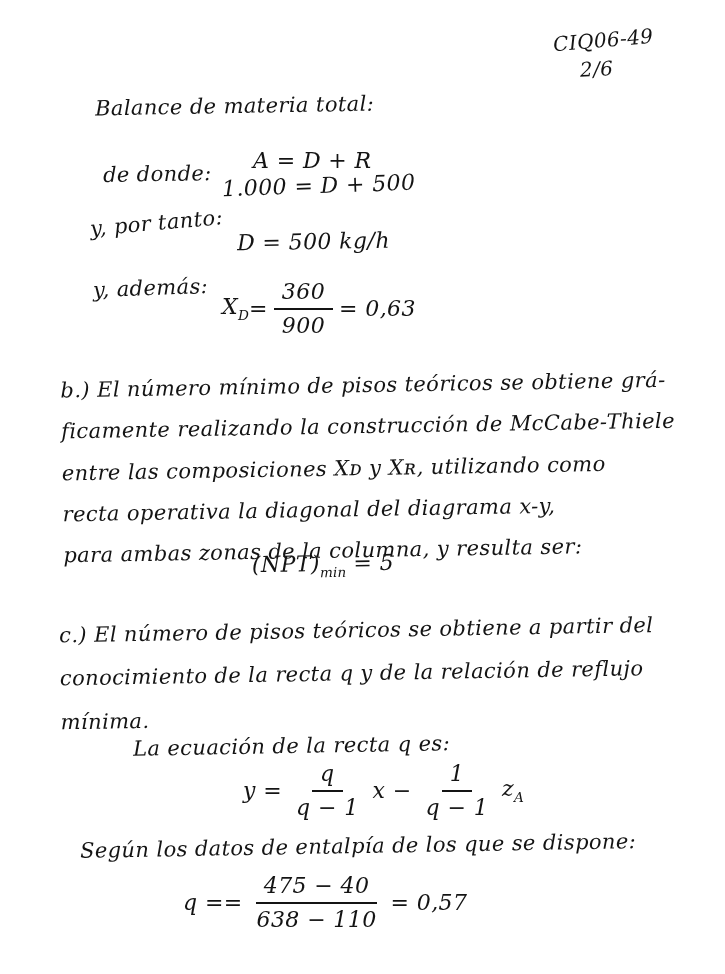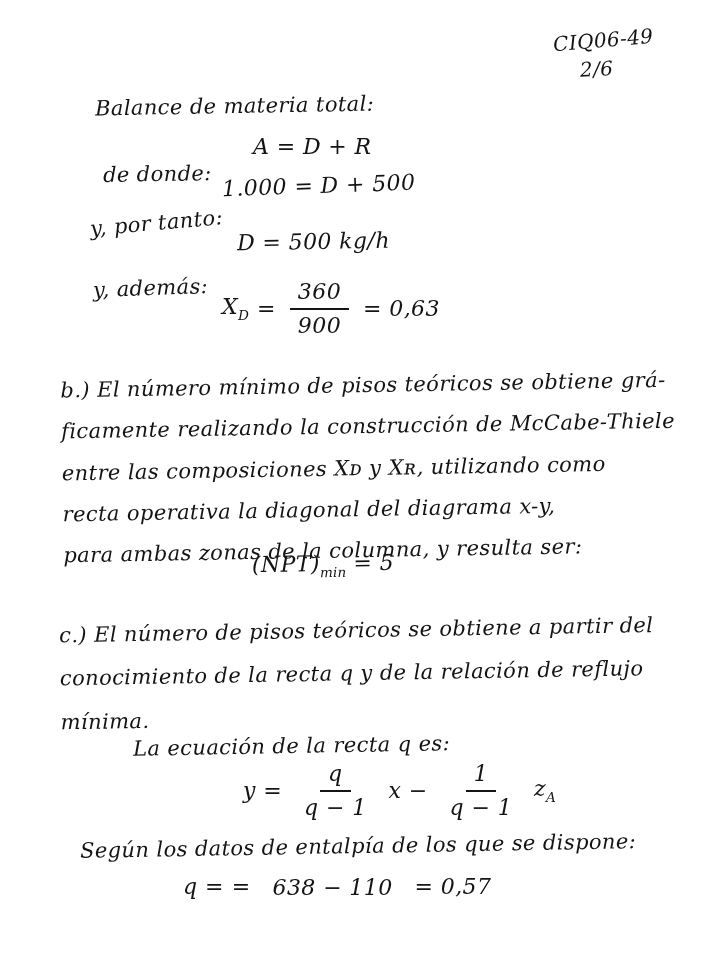--- a/index.html
+++ b/index.html
@@ -49,21 +49,20 @@
     padding: 0 8px 2px;
     border-bottom: 2px solid #141414;
   }
   .frac .den {
     padding: 2px 8px 0;
   }
 
   .eqrow {
     display: inline-flex;
     align-items: center;
-    gap: 8px;
   }
 
   sub.sub {
     font-size: 0.62em;
     vertical-align: -0.45em;
     letter-spacing: 0;
   }
 
   .pline { display: block; }
   .pb-lines .pline { margin-bottom: 15px; }
@@ -72,21 +71,21 @@
 </head>
 <body>
 
 <div class="paper">
 
   <div class="hw sz-head rot-n5" style="left:553px; top:28px;">CIQ06-49</div>
   <div class="hw sz-head rot-n3" style="left:580px; top:57px;">2/6</div>
 
   <div class="hw sz-label rot-n1" style="left:95px; top:93px;">Balance de materia total:</div>
 
-  <div class="hw sz-eq" style="left:253px; top:133px;">A = D + R</div>
+  <div class="hw sz-eq" style="left:253px; top:147px;">A = D + R</div>
 
   <div class="hw sz-label rot-n1" style="left:103px; top:161px;">de donde:</div>
 
   <div class="hw sz-eq rot-n2" style="left:222px; top:172px;">1.000 = D + 500</div>
 
   <div class="hw sz-label rot-n5" style="left:90px; top:210px;">y, por tanto:</div>
 
   <div class="hw sz-eq rot-n1" style="left:237px; top:228px;">D = 500 kg/h</div>
 
   <div class="hw sz-label rot-n2" style="left:93px; top:275px;">y, además:</div>
@@ -140,19 +139,20 @@
     </span>
   </div>
 
   <div class="hw sz-label rot-n1" style="left:80px; top:833px;">Según los datos de entalpía de los que se dispone:</div>
 
   <div class="hw sz-eq" style="left:183px; top:872px;">
     <span class="eqrow">
       <span>q =</span>
       <span>=</span>
       <span class="frac">
+        <span class="num">475 − 40</span>
         <span class="den">638 − 110</span>
       </span>
       <span>= 0,57</span>
     </span>
   </div>
 
 </div>
 
 </body></html>

